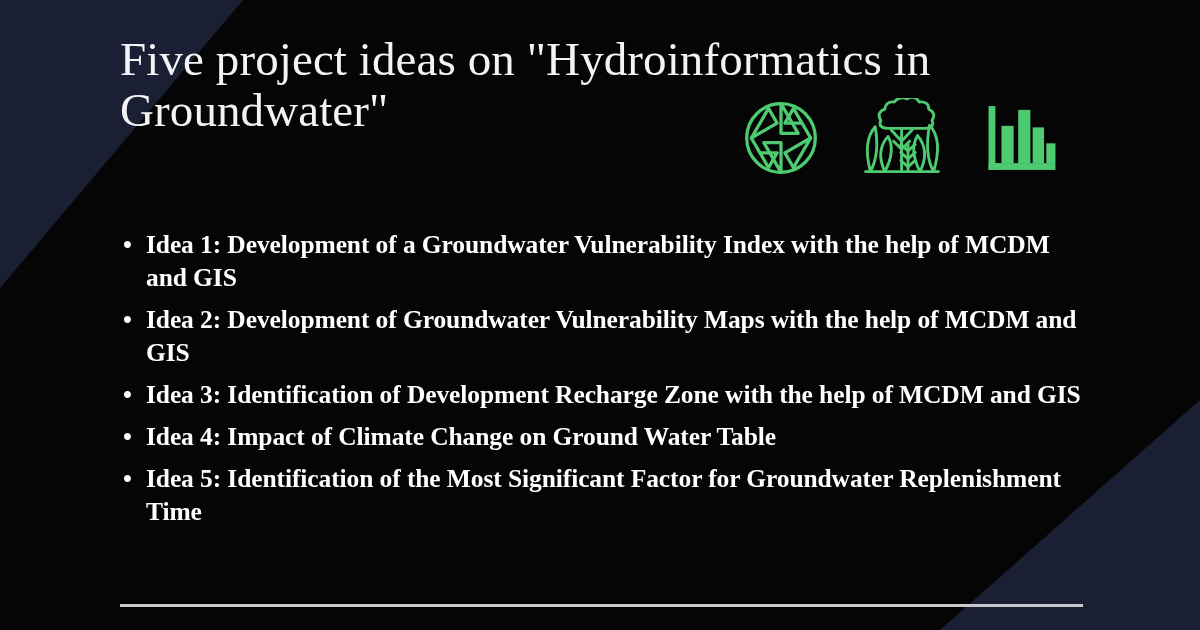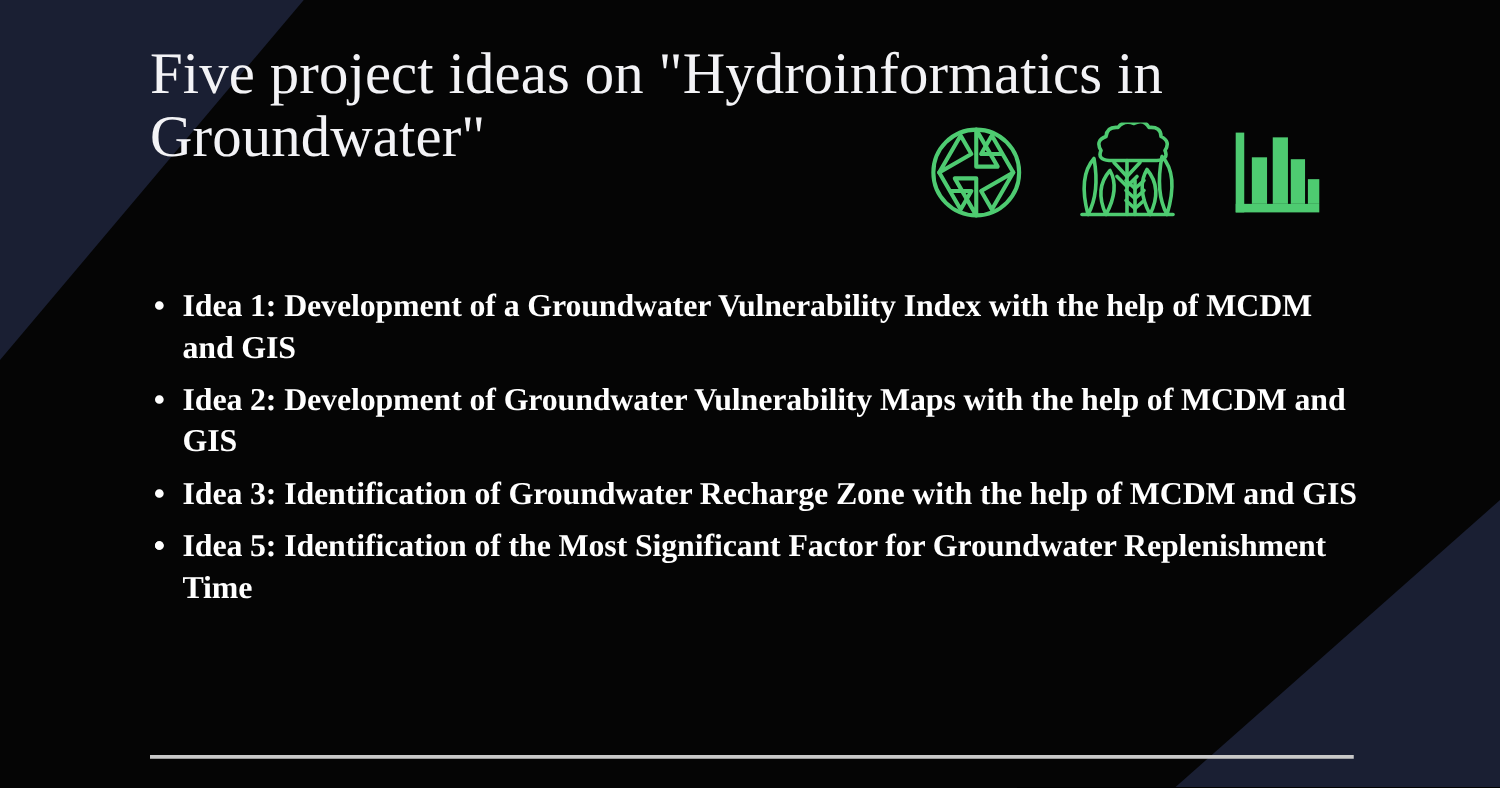--- a/index.html
+++ b/index.html
@@ -193,24 +193,25 @@
     <li class="idea-item">
       <span class="dot">•</span>
       <span>Idea 1: Development of a Groundwater Vulnerability Index with the help of MCDM and GIS</span>
     </li>
     <li class="idea-item">
       <span class="dot">•</span>
       <span>Idea 2: Development of Groundwater Vulnerability Maps with the help of MCDM and GIS</span>
     </li>
     <li class="idea-item">
       <span class="dot">•</span>
-      <span>Idea 3: Identification of Groundwater Recharge Zone with the help of MCDM and GIS</span>
-    </li>
-    <li class="idea-item">
-      <span class="dot">•</span>
+      <span>Idea 3: Identification of Development Recharge Zone with the help of MCDM and GIS</span>
+    </li>
+    <li class="idea-item">
+      <span class="dot">•</span>
+      <span>Idea 4: Impact of Climate Change on Ground Water Table</span>
     </li>
     <li class="idea-item">
       <span class="dot">•</span>
       <span>Idea 5: Identification of the Most Significant Factor for Groundwater Replenishment Time</span>
     </li>
   </ul>
 
   <div class="bottom-rule"></div>
 
 </div>

